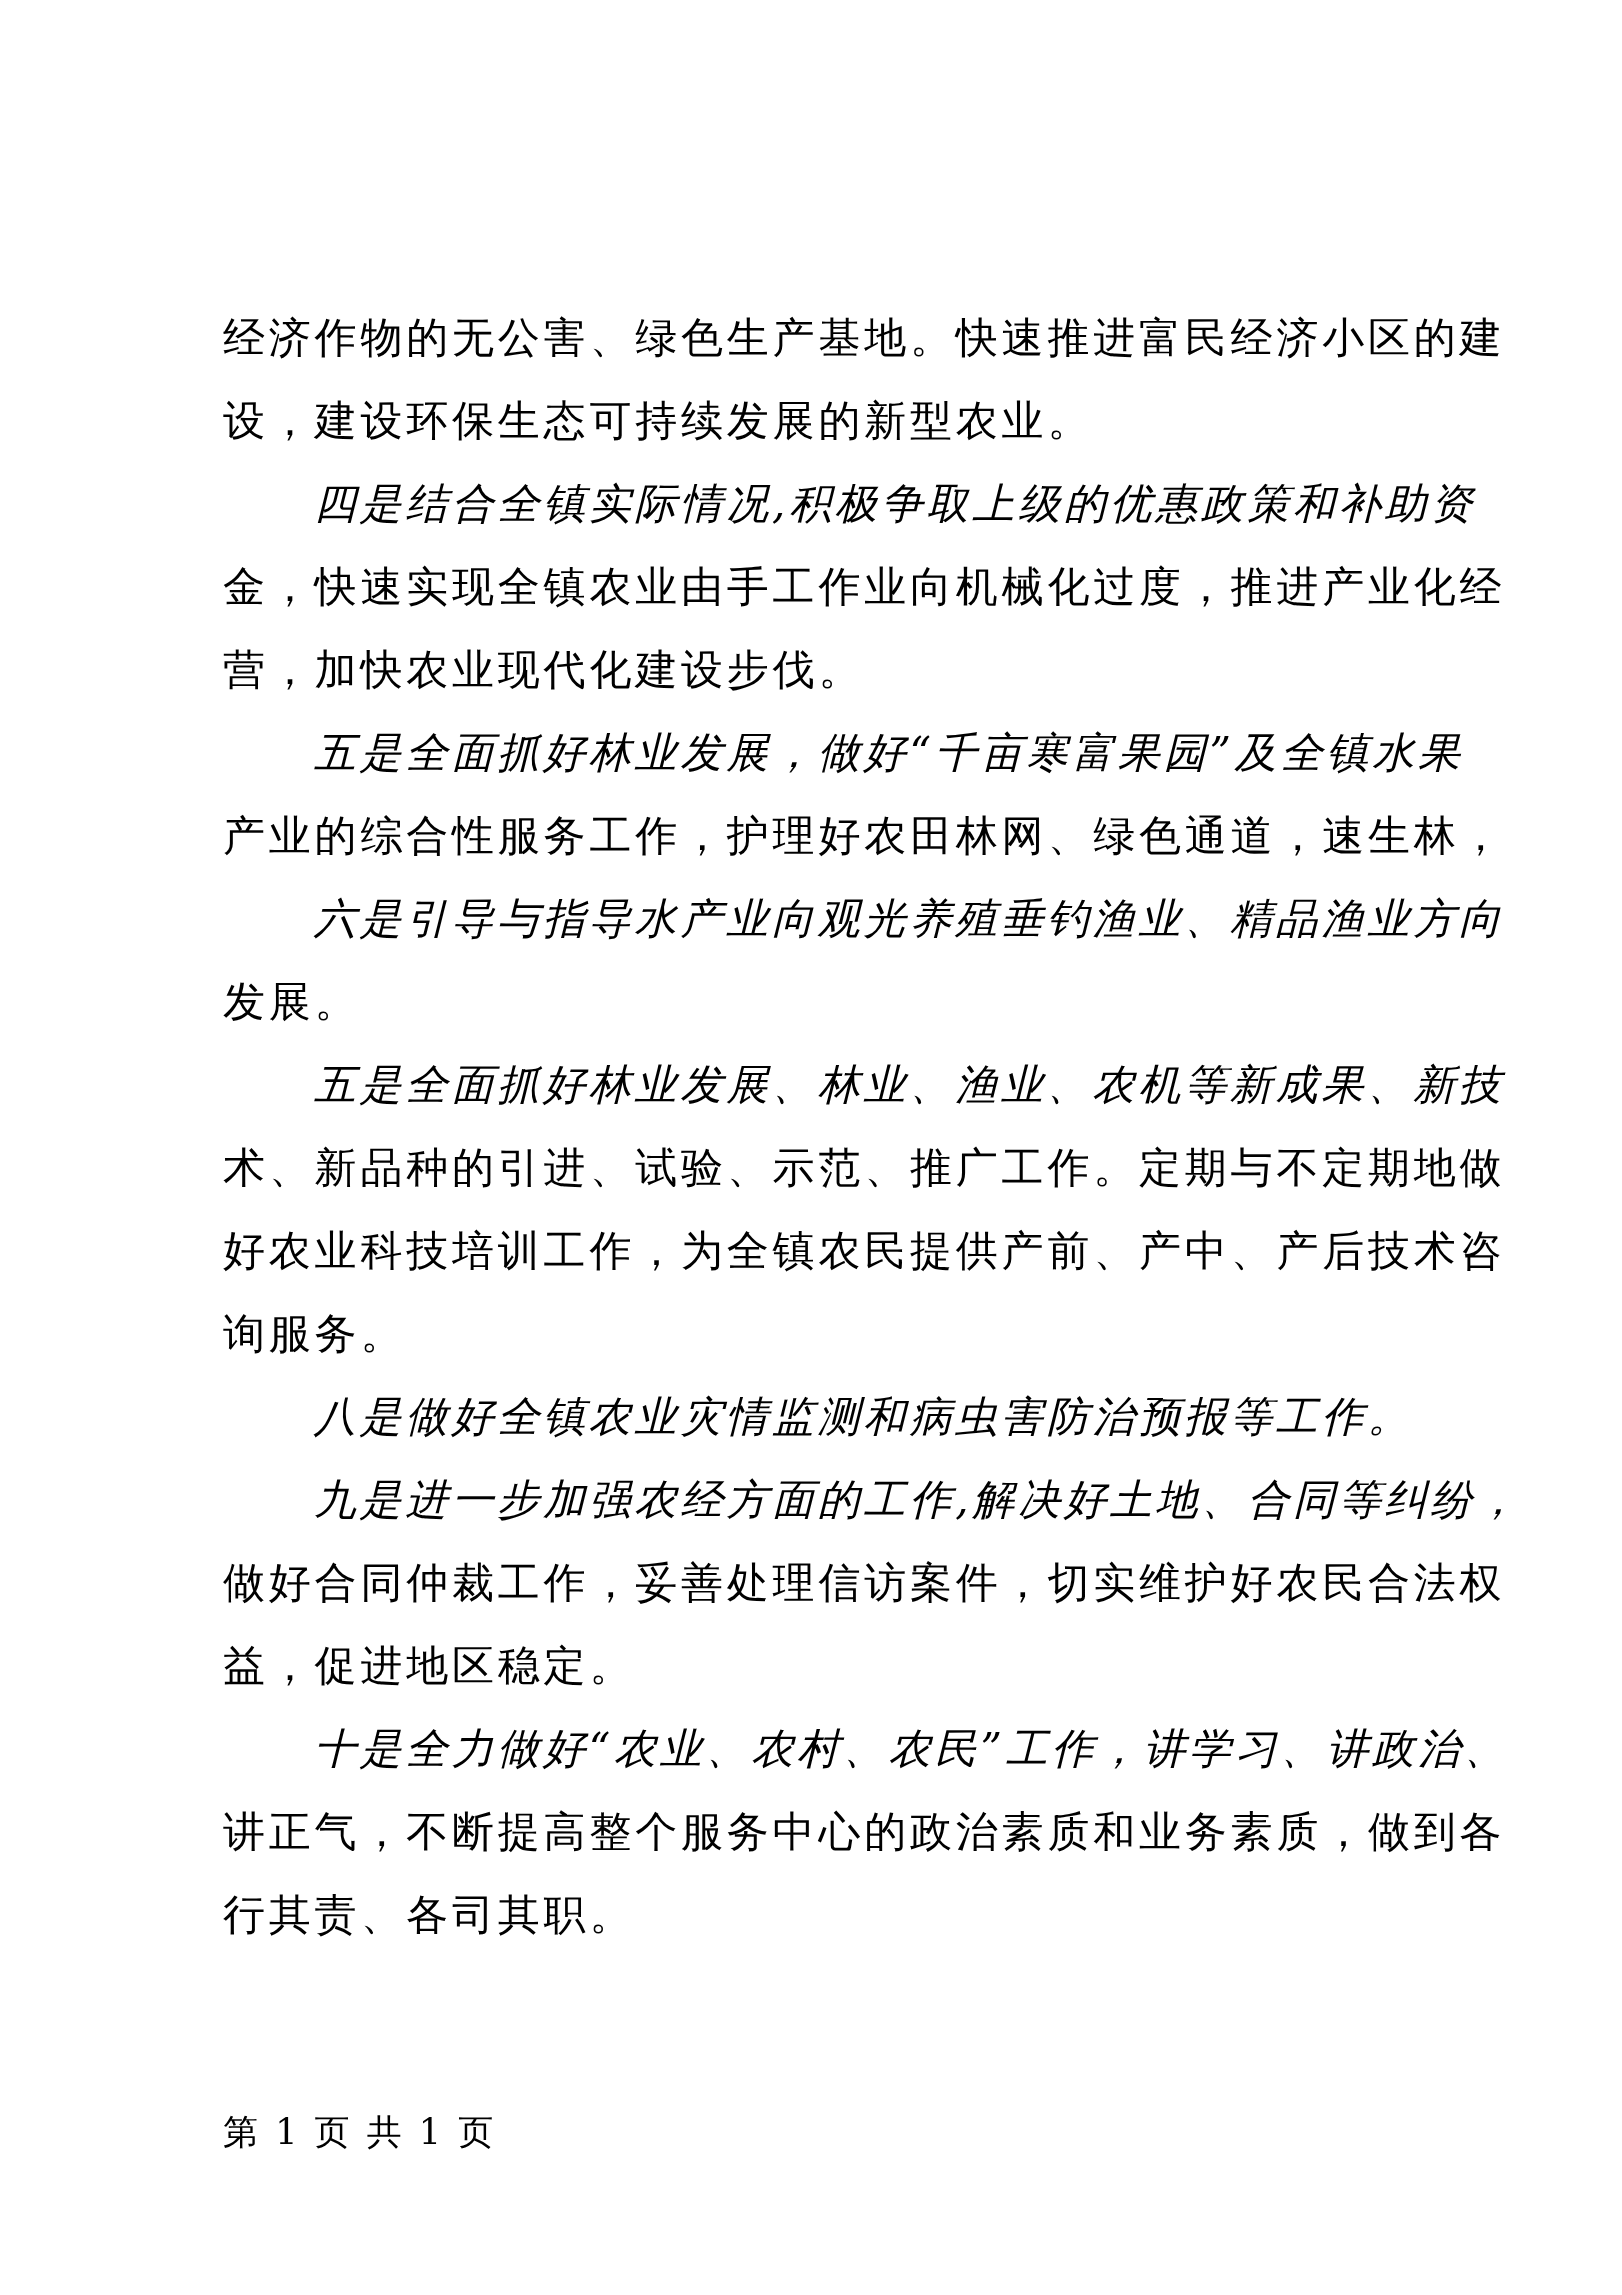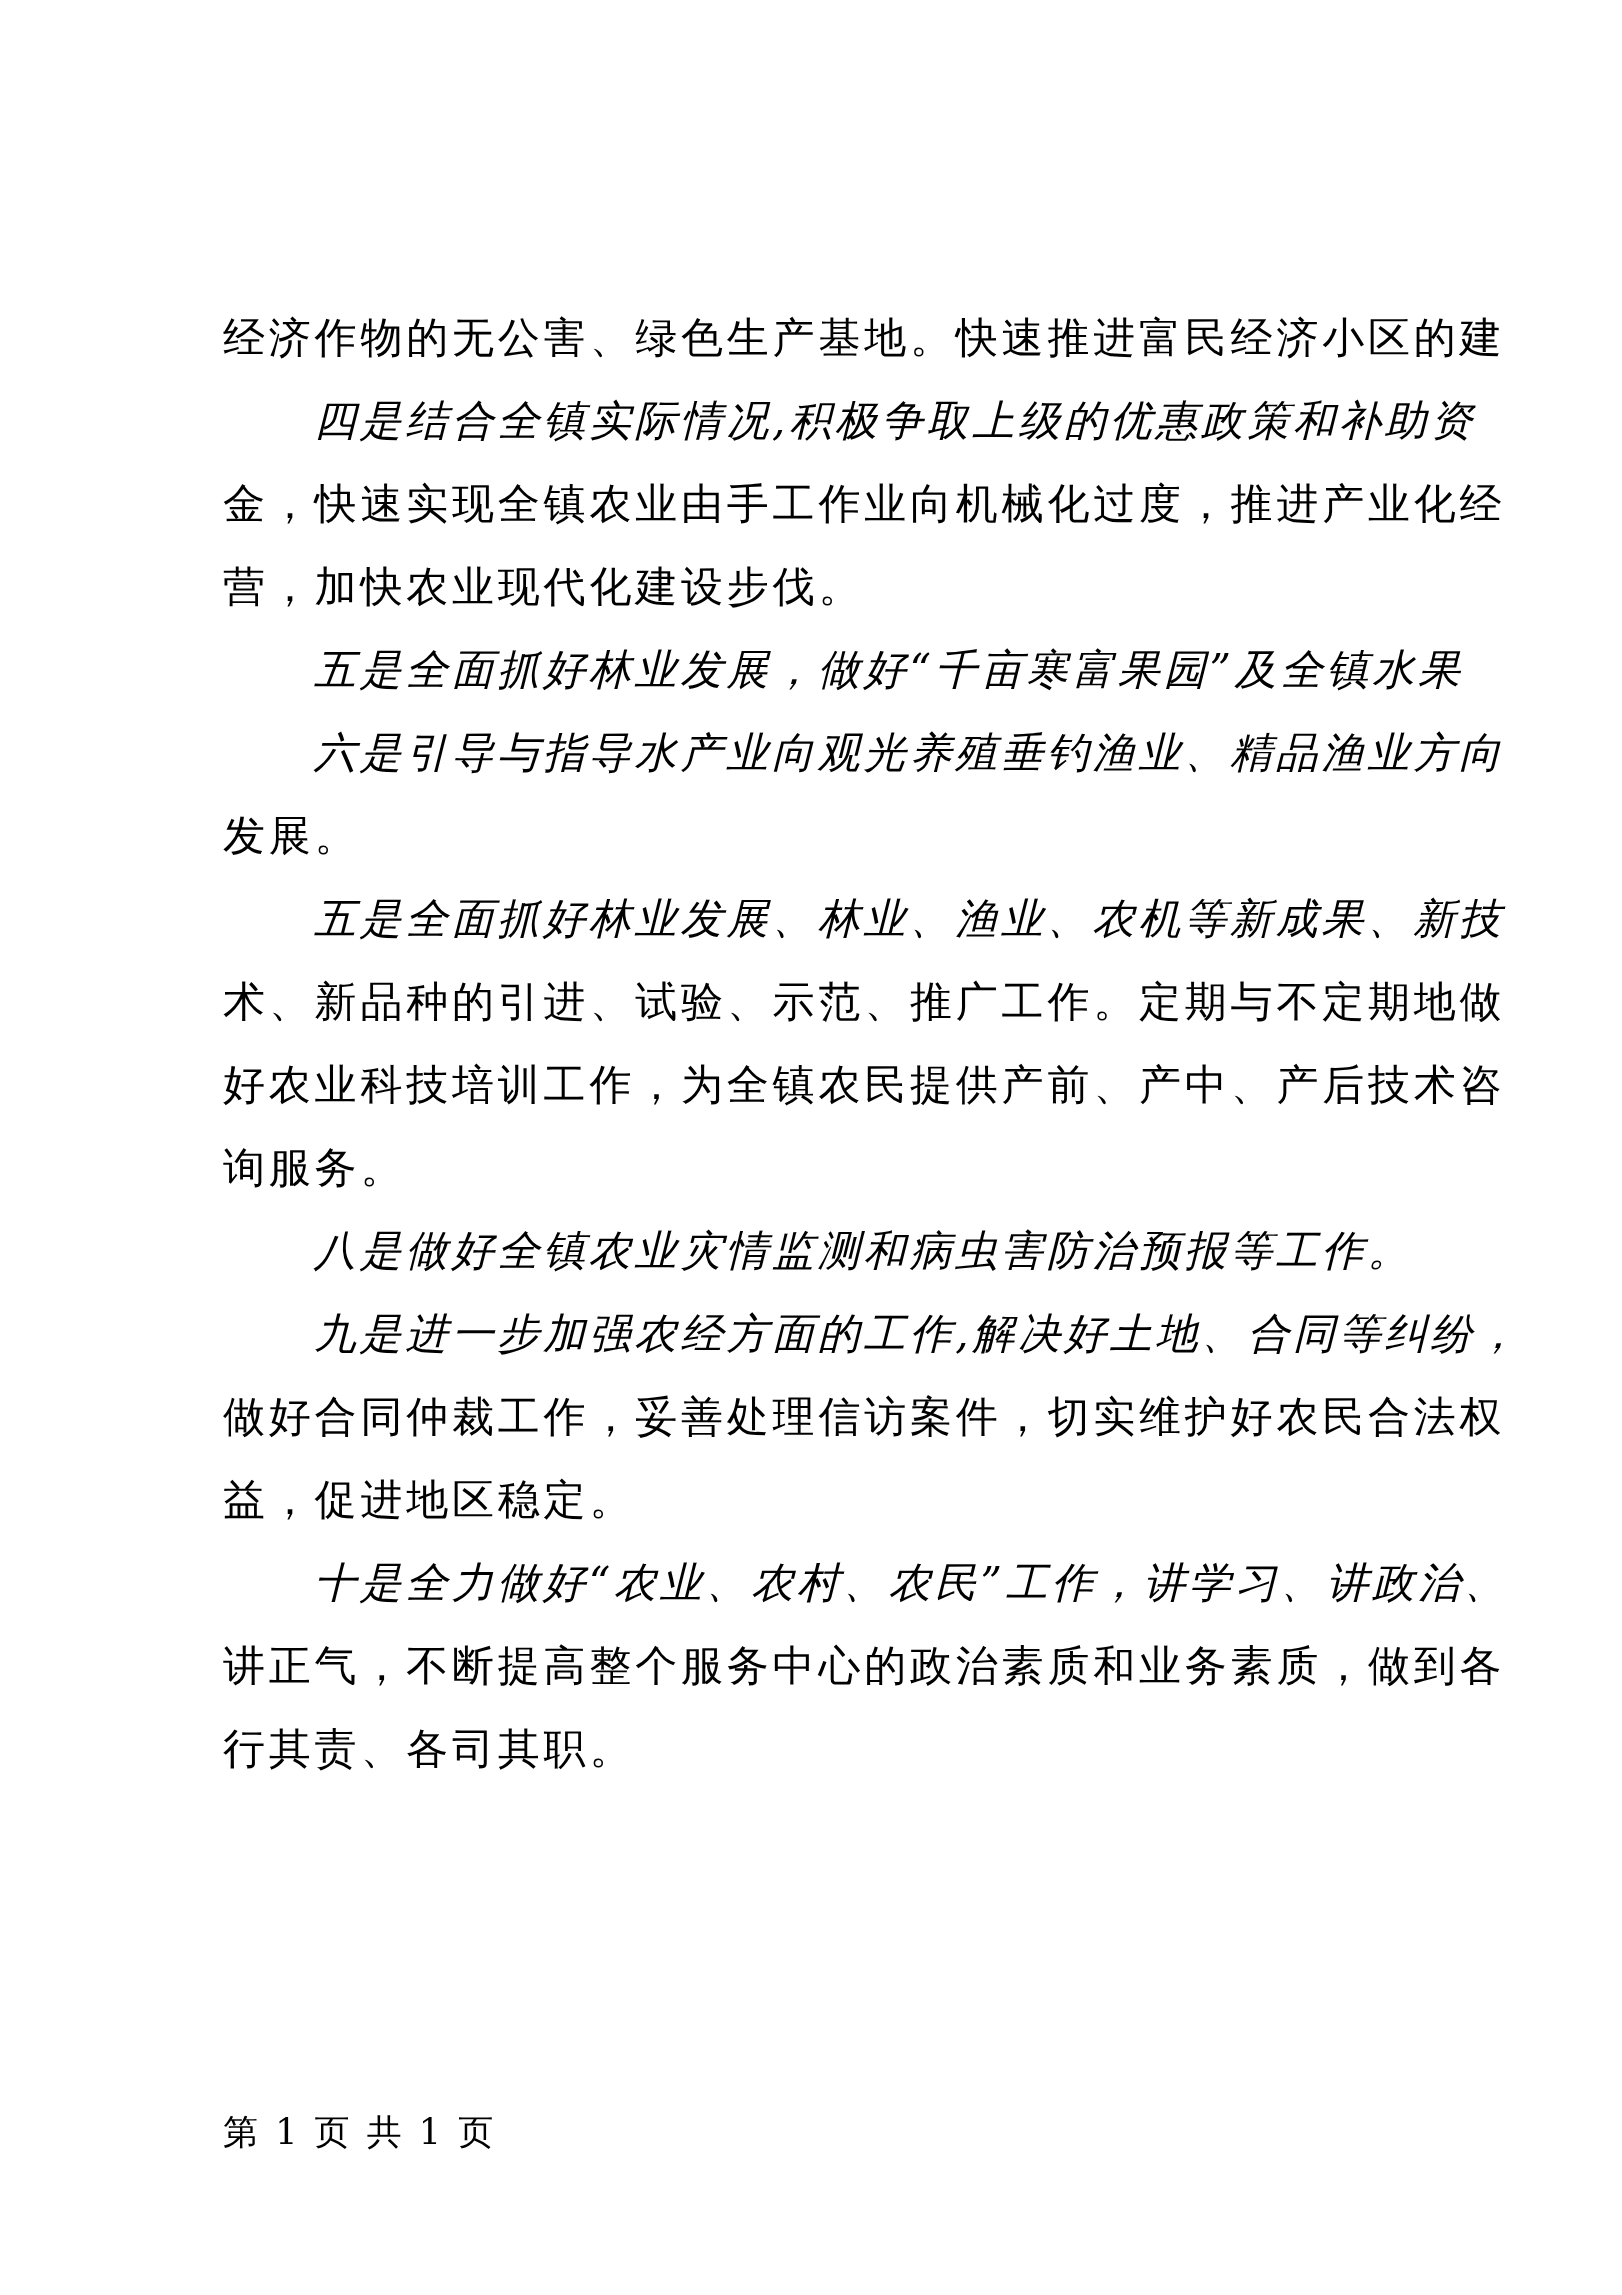--- a/index.html
+++ b/index.html
@@ -45,24 +45,26 @@
     letter-spacing: 3px;
     color: #000000;
   }
 </style>
 </head>
 <body>
 
 <div class="page">
   <div class="doc-body">
       <div class="line">经济作物的无公害、绿色生产基地。快速推进富民经济小区的建</div>
+      <div class="line">设，建设环保生态可持续发展的新型农业。</div>
       <div class="line indent">四是结合全镇实际情况,积极争取上级的优惠政策和补助资</div>
       <div class="line">金，快速实现全镇农业由手工作业向机械化过度，推进产业化经</div>
       <div class="line">营，加快农业现代化建设步伐。</div>
       <div class="line indent">五是全面抓好林业发展，做好“千亩寒富果园”及全镇水果</div>
+      <div class="line">产业的综合性服务工作，护理好农田林网、绿色通道，速生林，</div>
       <div class="line indent">六是引导与指导水产业向观光养殖垂钓渔业、精品渔业方向</div>
       <div class="line">发展。</div>
       <div class="line indent">五是全面抓好林业发展、林业、渔业、农机等新成果、新技</div>
       <div class="line">术、新品种的引进、试验、示范、推广工作。定期与不定期地做</div>
       <div class="line">好农业科技培训工作，为全镇农民提供产前、产中、产后技术咨</div>
       <div class="line">询服务。</div>
       <div class="line indent">八是做好全镇农业灾情监测和病虫害防治预报等工作。</div>
       <div class="line indent">九是进一步加强农经方面的工作,解决好土地、合同等纠纷，</div>
       <div class="line">做好合同仲裁工作，妥善处理信访案件，切实维护好农民合法权</div>
       <div class="line">益，促进地区稳定。</div>

